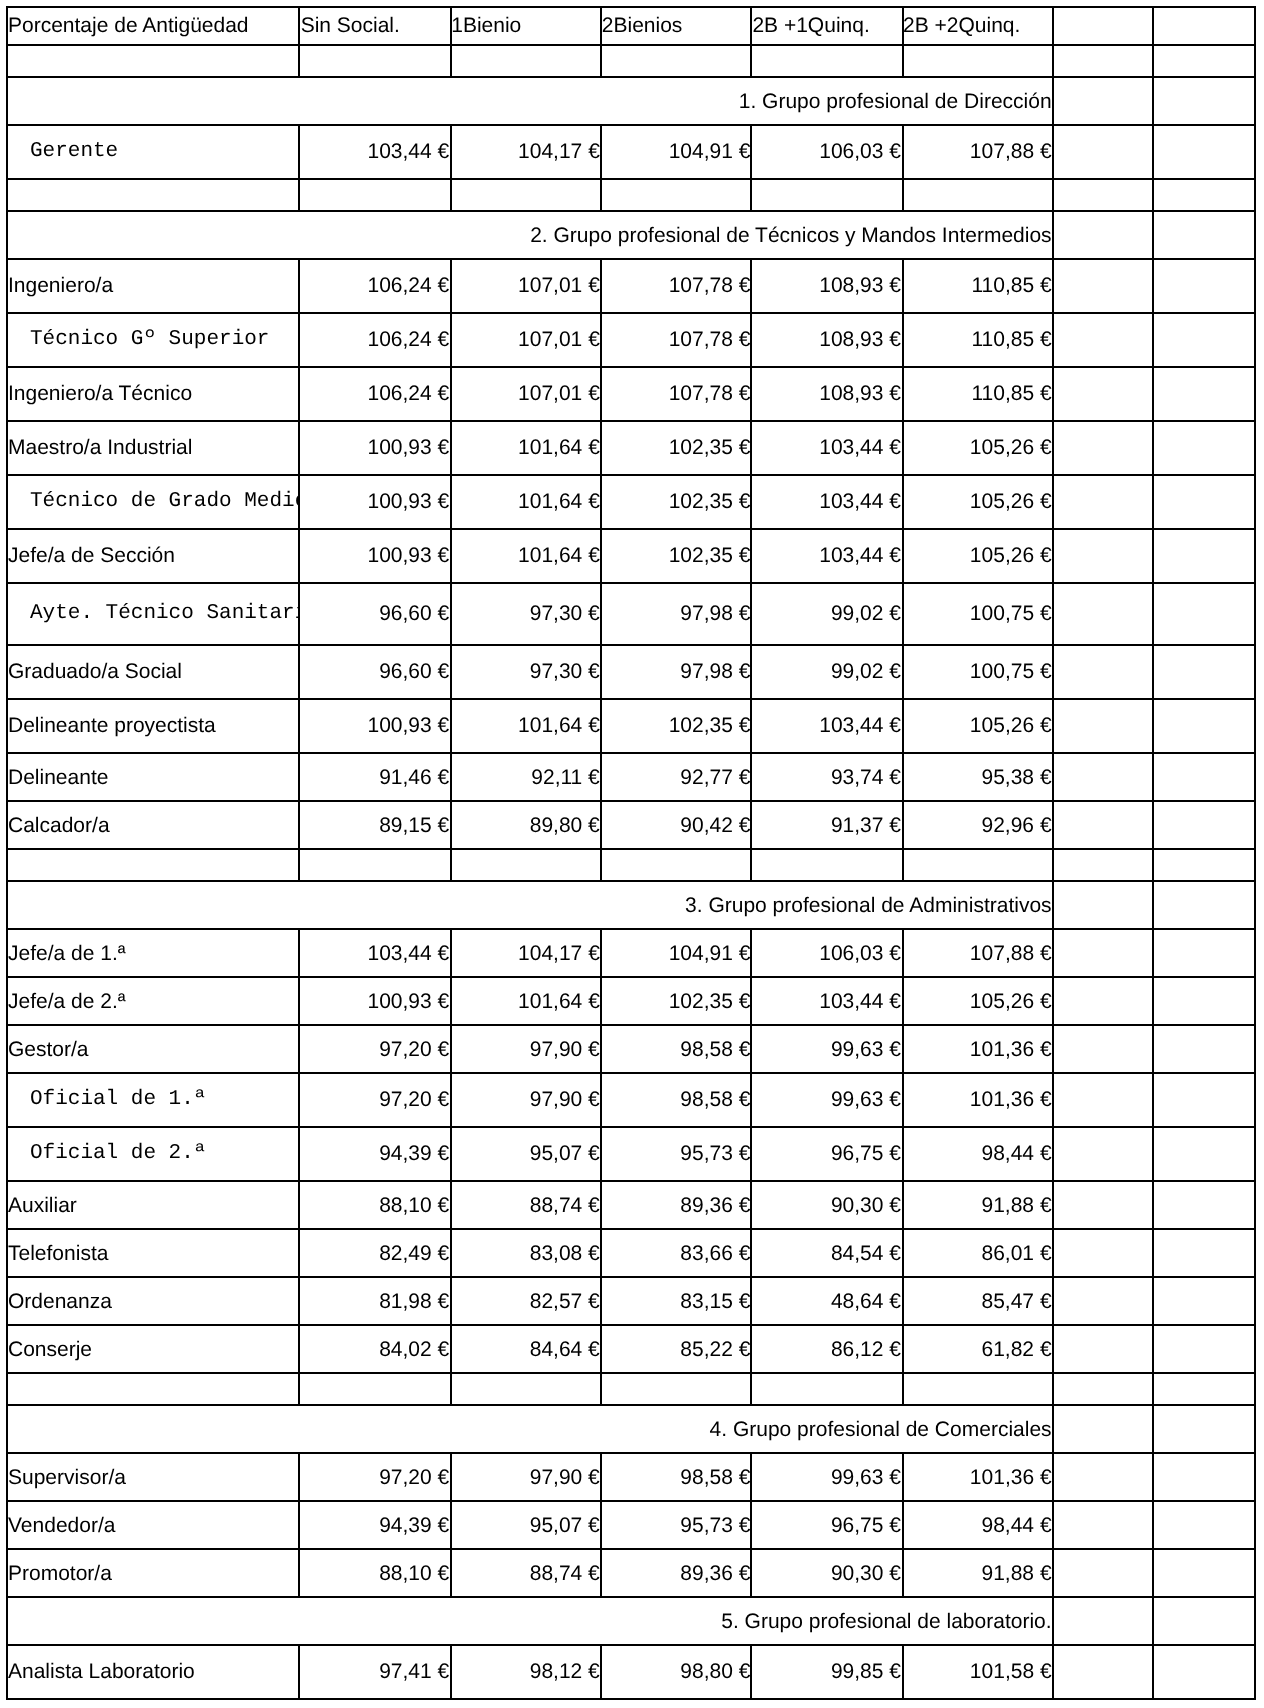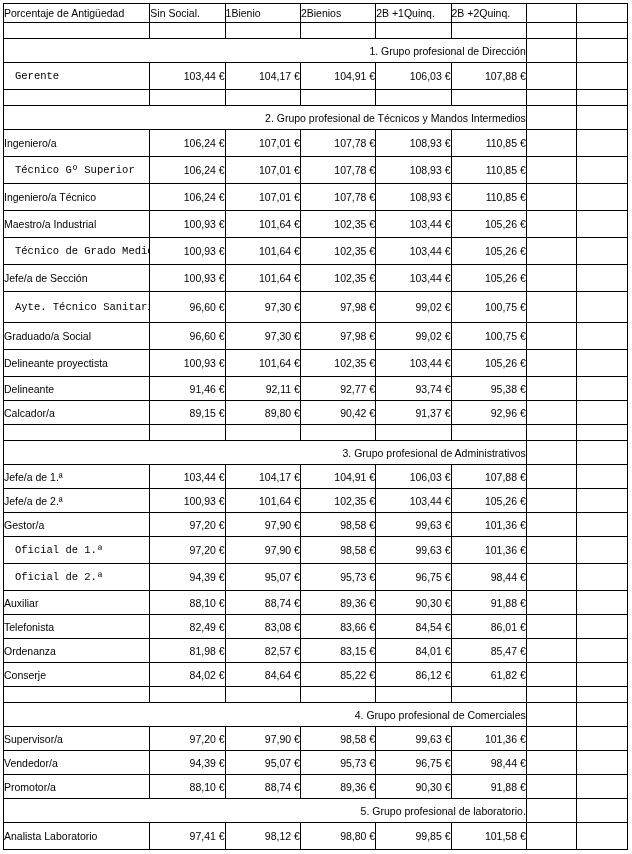--- a/index.html
+++ b/index.html
@@ -343,21 +343,21 @@
           <td class="money">84,54 €</td>
           <td class="money">86,01 €</td>
           <td class="empty"></td>
           <td class="empty"></td>
         </tr>
         <tr class="norm">
           <td class="label">Ordenanza</td>
           <td class="money">81,98 €</td>
           <td class="money">82,57 €</td>
           <td class="money">83,15 €</td>
-          <td class="money">84,01 €</td>
+          <td class="money">48,64 €</td>
           <td class="money">85,47 €</td>
           <td class="empty"></td>
           <td class="empty"></td>
         </tr>
         <tr class="norm">
           <td class="label">Conserje</td>
           <td class="money">84,02 €</td>
           <td class="money">84,64 €</td>
           <td class="money">85,22 €</td>
           <td class="money">86,12 €</td>

